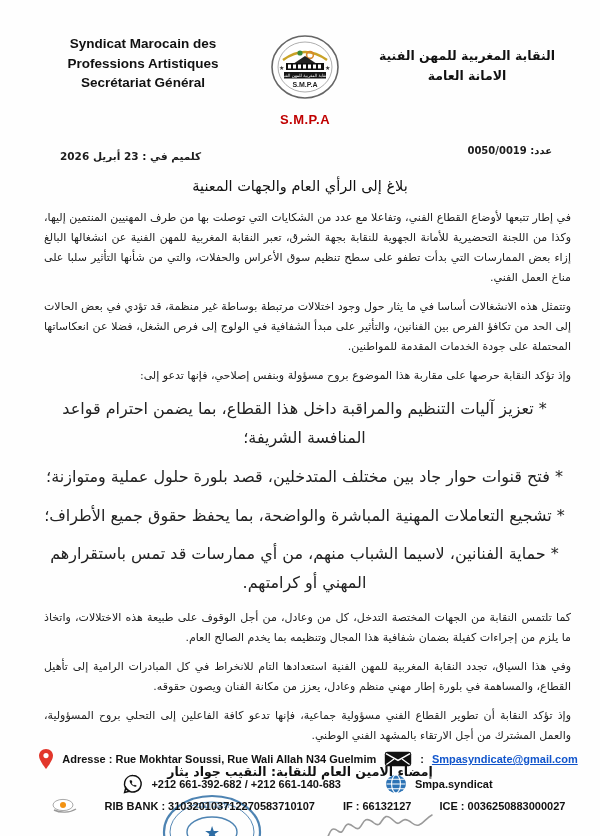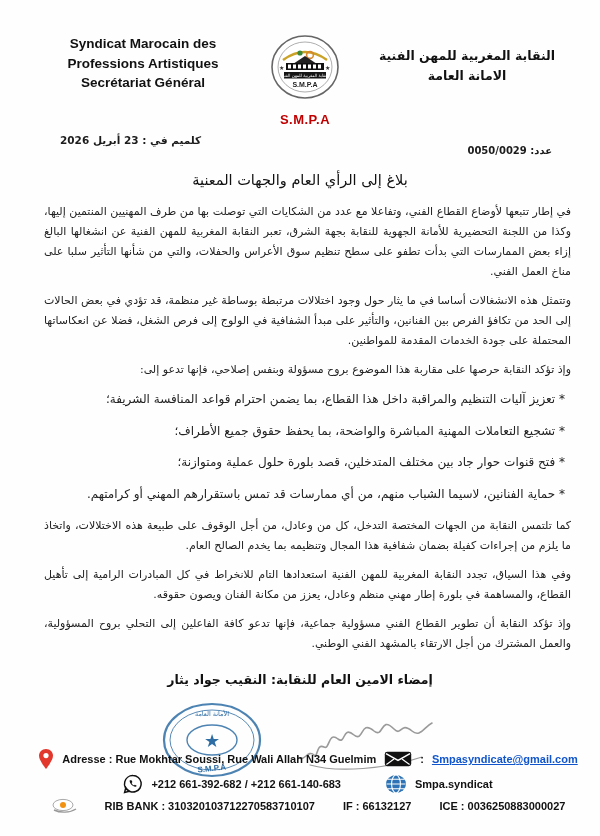--- a/index.html
+++ b/index.html
@@ -14,29 +14,29 @@
   .header { display:flex; justify-content:space-between; align-items:flex-start;
             padding:34px 38px 0 48px; }
   .org-fr { width:190px; text-align:center; font-family:"Liberation Sans","DejaVu Sans",sans-serif;
             font-weight:bold; font-size:13.5px; line-height:1.45; color:#111; margin-top:0; }
   .logo-wrap { width:110px; text-align:center; }
   .logo-caption { color:#c00000; font-weight:bold; font-size:13px; margin-top:4px;
                   font-family:"Liberation Sans","DejaVu Sans",sans-serif; letter-spacing:.5px; }
   .org-ar { width:190px; text-align:center; direction:rtl; font-weight:bold;
             font-size:12.5px; line-height:1.6; color:#111; margin-top:12px; }
   .subheader { display:flex; justify-content:space-between; padding:4px 48px 0 60px; }
-  .date-line { direction:rtl; font-size:10.5px; font-weight:bold; margin-top:3px; }
+  .date-line { direction:rtl; font-size:10.5px; font-weight:bold; margin-top:19px; }
   .ref-number { direction:rtl; font-size:10px; font-weight:bold; margin-top:14px; }
   
   .doc-title { text-align:center; direction:rtl; font-weight:normal; font-size:14.5px;
                margin-top:16px; color:#111; }
   .body-text { direction:rtl; padding:0 29px 0 44px; margin-top:14px; }
   .para { font-size:11px; line-height:1.82; text-align:justify; color:#222; margin-bottom:9px; }
   .para.single { text-align:right; }
-  .bullet { font-size:12px; line-height:1.8; text-align:right; color:#222;
+  .bullet { font-size:16px; line-height:1.8; text-align:center; color:#222;
             margin:0 6px 10px 0; }
   
   .sig-line { text-align:center; direction:rtl; font-weight:bold; font-size:12.5px;
               margin-top:18px; color:#111; }
   .sig-zone { display:flex; justify-content:center; align-items:center; gap:26px; margin-top:10px; height:90px; }
   
   .footer { position:absolute; left:16px; right:0; bottom:22px;
             font-family:"Liberation Sans","DejaVu Sans",sans-serif; }
   .f-row { display:flex; align-items:center; justify-content:center; gap:8px;
            font-size:11px; font-weight:bold; color:#111; margin-top:4px; }
@@ -85,32 +85,32 @@
     </div>
 
     <div class="org-ar">
       <div>النقابة المغربية للمهن الفنية</div>
       <div>الامانة العامة</div>
     </div>
   </div>
 
   <div class="subheader">
     <div class="date-line">كلميم في : 23 أبريل 2026</div>
-    <div class="ref-number">عدد: 0050/0029</div>
+    <div class="ref-number">عدد: 0050/0019</div>
   </div>
 
   <div class="doc-title">بلاغ إلى الرأي العام والجهات المعنية</div>
 
   <div class="body-text">
     <p class="para">في إطار تتبعها لأوضاع القطاع الفني، وتفاعلا مع عدد من الشكايات التي توصلت بها من طرف المهنيين المنتمين إليها، وكذا من اللجنة التحضيرية للأمانة الجهوية للنقابة بجهة الشرق، تعبر النقابة المغربية للمهن الفنية عن انشغالها البالغ إزاء بعض الممارسات التي بدأت تطفو على سطح تنظيم سوق الأعراس والحفلات، والتي من شأنها التأثير سلبا على مناخ العمل الفني.</p>
     <p class="para">وتتمثل هذه الانشغالات أساسا في ما يثار حول وجود اختلالات مرتبطة بوساطة غير منظمة، قد تؤدي في بعض الحالات إلى الحد من تكافؤ الفرص بين الفنانين، والتأثير على مبدأ الشفافية في الولوج إلى فرص الشغل، فضلا عن انعكاساتها المحتملة على جودة الخدمات المقدمة للمواطنين.</p>
     <p class="para single">وإذ تؤكد النقابة حرصها على مقاربة هذا الموضوع بروح مسؤولة وبنفس إصلاحي، فإنها تدعو إلى:</p>
     <p class="bullet">* تعزيز آليات التنظيم والمراقبة داخل هذا القطاع، بما يضمن احترام قواعد المنافسة الشريفة؛</p>
+    <p class="bullet">* فتح قنوات حوار جاد بين مختلف المتدخلين، قصد بلورة حلول عملية ومتوازنة؛</p>
     <p class="bullet">* تشجيع التعاملات المهنية المباشرة والواضحة، بما يحفظ حقوق جميع الأطراف؛</p>
-    <p class="bullet">* فتح قنوات حوار جاد بين مختلف المتدخلين، قصد بلورة حلول عملية ومتوازنة؛</p>
     <p class="bullet">* حماية الفنانين، لاسيما الشباب منهم، من أي ممارسات قد تمس باستقرارهم المهني أو كرامتهم.</p>
     <p class="para">كما تلتمس النقابة من الجهات المختصة التدخل، كل من وعادل، من أجل الوقوف على طبيعة هذه الاختلالات، واتخاذ ما يلزم من إجراءات كفيلة بضمان شفافية هذا المجال وتنظيمه بما يخدم الصالح العام.</p>
     <p class="para">وفي هذا السياق، تجدد النقابة المغربية للمهن الفنية استعدادها التام للانخراط في كل المبادرات الرامية إلى تأهيل القطاع، والمساهمة في بلورة إطار مهني منظم وعادل، يعزز من مكانة الفنان ويصون حقوقه.</p>
     <p class="para">وإذ تؤكد النقابة أن تطوير القطاع الفني مسؤولية جماعية، فإنها تدعو كافة الفاعلين إلى التحلي بروح المسؤولية، والعمل المشترك من أجل الارتقاء بالمشهد الفني الوطني.</p>
   </div>
 
   <div class="sig-line">إمضاء الامين العام للنقابة: النقيب جواد يثار</div>
 
   <div class="sig-zone">
     <span>

